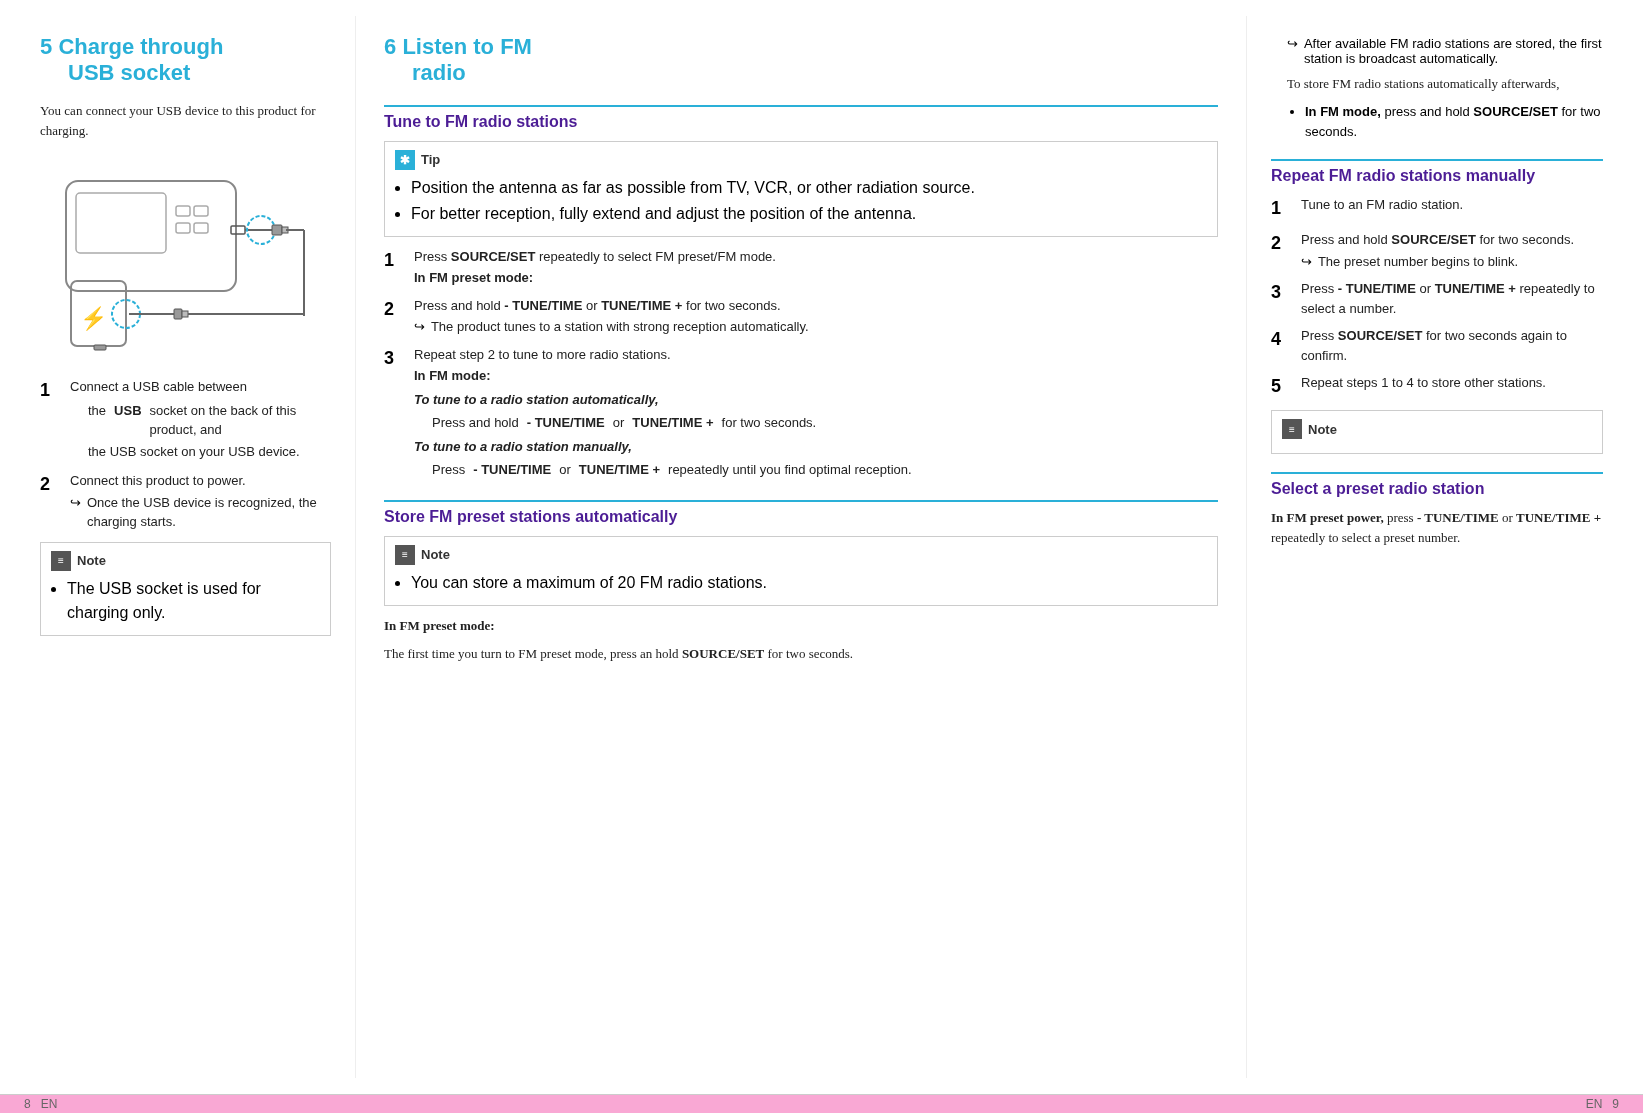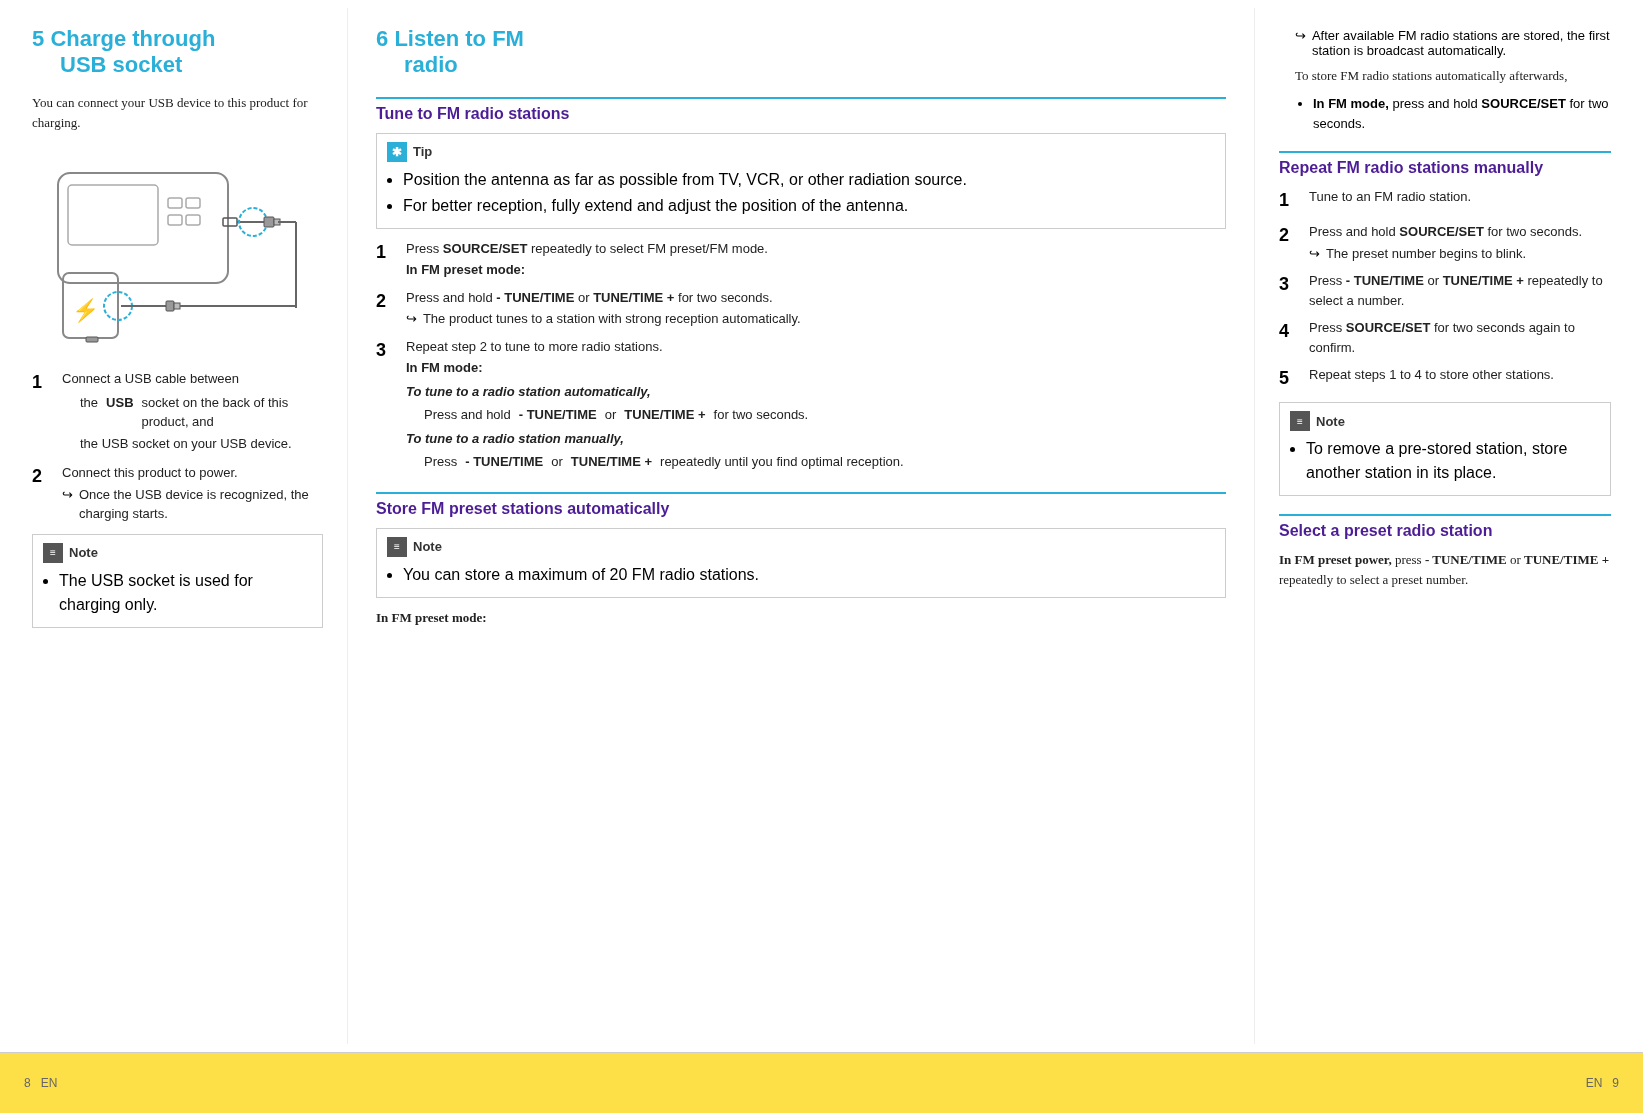--- a/index.html
+++ b/index.html
@@ -10,21 +10,21 @@
       color: #000;
       width: 1643px;
       min-height: 1113px;
       display: flex;
       flex-direction: column;
     }
 
     .page-wrapper {
       display: flex;
       flex: 1;
-      padding: 8px;
+      padding: 16px;
     }
 
     
     .left-col {
       width: 340px;
       padding: 18px 24px 20px 24px;
       border-right: 1px solid #eee;
       flex-shrink: 0;
     }
 
@@ -40,25 +40,25 @@
       width: 380px;
       padding: 18px 24px 20px 24px;
       flex-shrink: 0;
     }
 
     
     .footer {
       display: flex;
       justify-content: space-between;
       align-items: center;
-      padding: 23px 24px;
+      padding: 2px 24px;
       border-top: 1px solid #ccc;
       font-size: 12px;
       color: #666;
-      background: #fde047;
+      background: #f9a8d4;
     }
 
     
     .section-heading {
       font-size: 22px;
       font-weight: bold;
       color: #2ab0d8;
       line-height: 1.2;
       margin-bottom: 14px;
     }
@@ -377,20 +377,23 @@
         <span>Note</span>
       </div>
       <ul>
         <li>You can store a maximum of 20 FM radio stations.</li>
       </ul>
     </div>
 
     <p class="body-text">
       <strong>In FM preset mode:</strong>
     </p>
+    <p class="body-text">
+      The first time you turn to FM preset mode, press an hold <strong>SOURCE/SET</strong> for two seconds.
+    </p>
 
   </div>
 
   <div class="right-col">
 
     <div style="margin-bottom: 6px; padding-left: 16px;">
       <div class="arrow-continuation" style="margin-bottom:8px;">
         <span class="arrow-sym">↪</span>
         <span>After available FM radio stations are stored, the first station is broadcast automatically.</span>
       </div>
@@ -433,23 +436,20 @@
         <span class="step-num">5</span>
         <div class="step-content">Repeat steps 1 to 4 to store other stations.</div>
       </li>
     </ol>
 
     <div class="note-box">
       <div class="note-box-header">
         <span class="note-icon">≡</span>
         <span>Note</span>
       </div>
-      <ul>
-        <li>To remove a pre-stored station, store another station in its place.</li>
-      </ul>
     </div>
 
     <div class="subsection-heading">Select a preset radio station</div>
 
     <p class="body-text">
       <strong>In FM preset power,</strong> press <strong>- TUNE/TIME</strong> or <strong>TUNE/TIME +</strong> repeatedly to select a preset number.
     </p>
 
   </div>
 </div>

